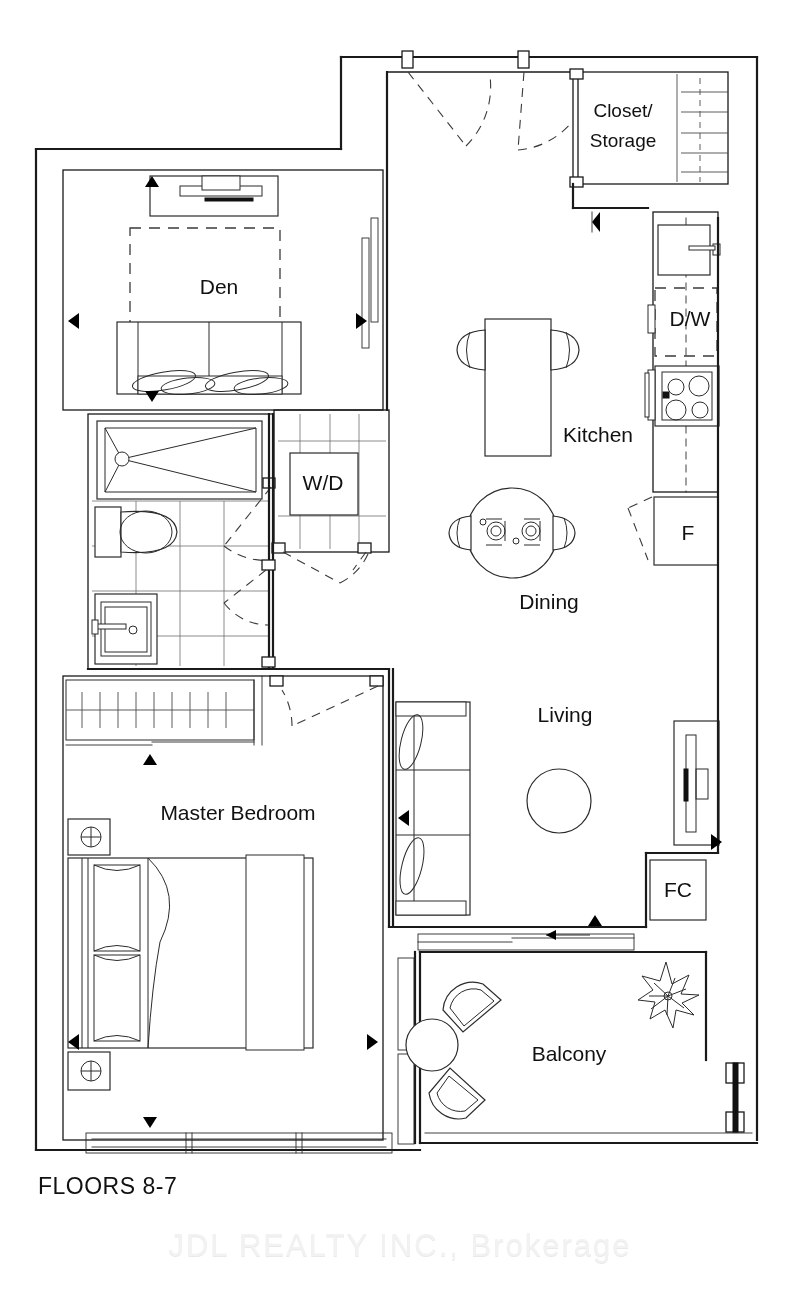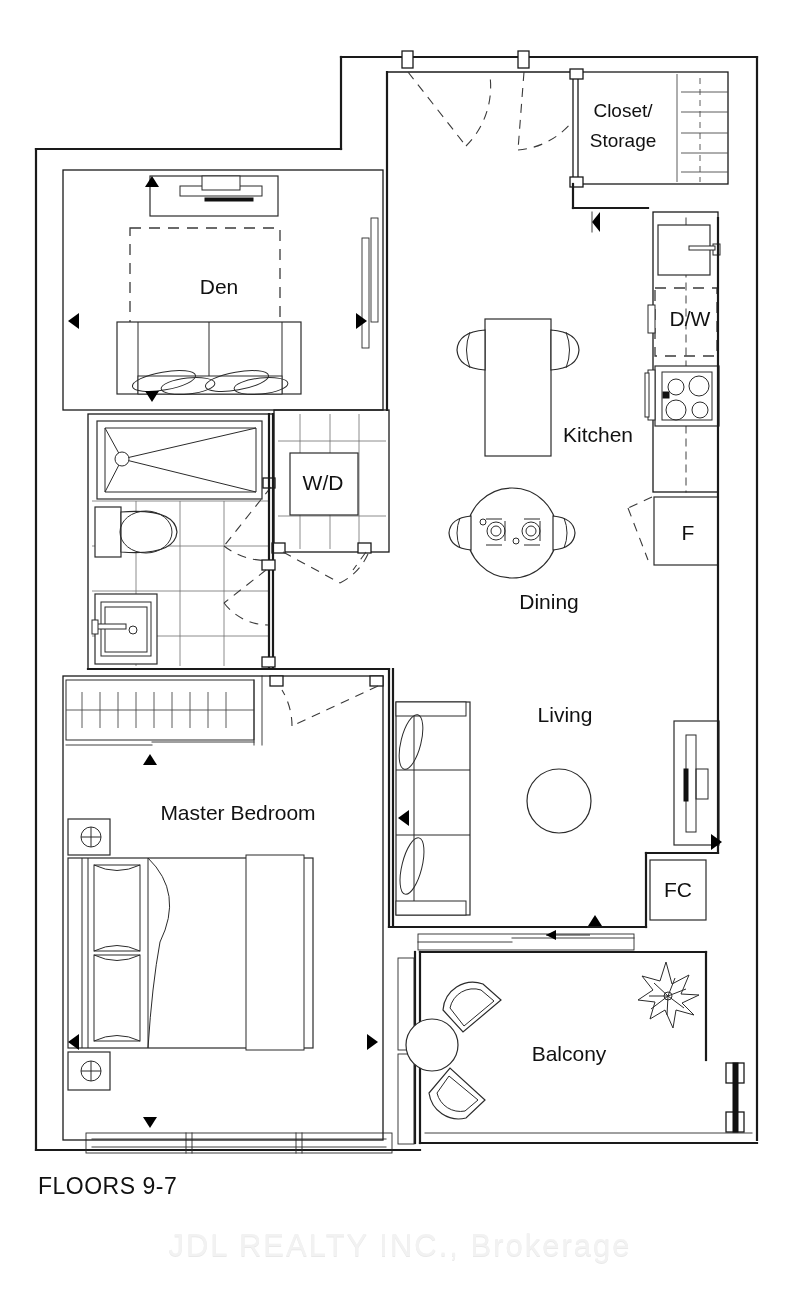--- a/index.html
+++ b/index.html
@@ -442,16 +442,16 @@
     <path class="wall-hair" d="M 302 1133 L 302 1153"></path>
   </g>
 
   <g>
     <text class="rm-label small" x="623" y="112">Closet/</text>
     <text class="rm-label small" x="623" y="142">Storage</text>
   </g>
 
 </svg>
 
-<div class="floors-caption">FLOORS 9-7</div>
+<div class="floors-caption">FLOORS 8-7</div>
 <div class="watermark">JDL REALTY INC., Brokerage</div>
 
 </div>
 
 </body></html>

